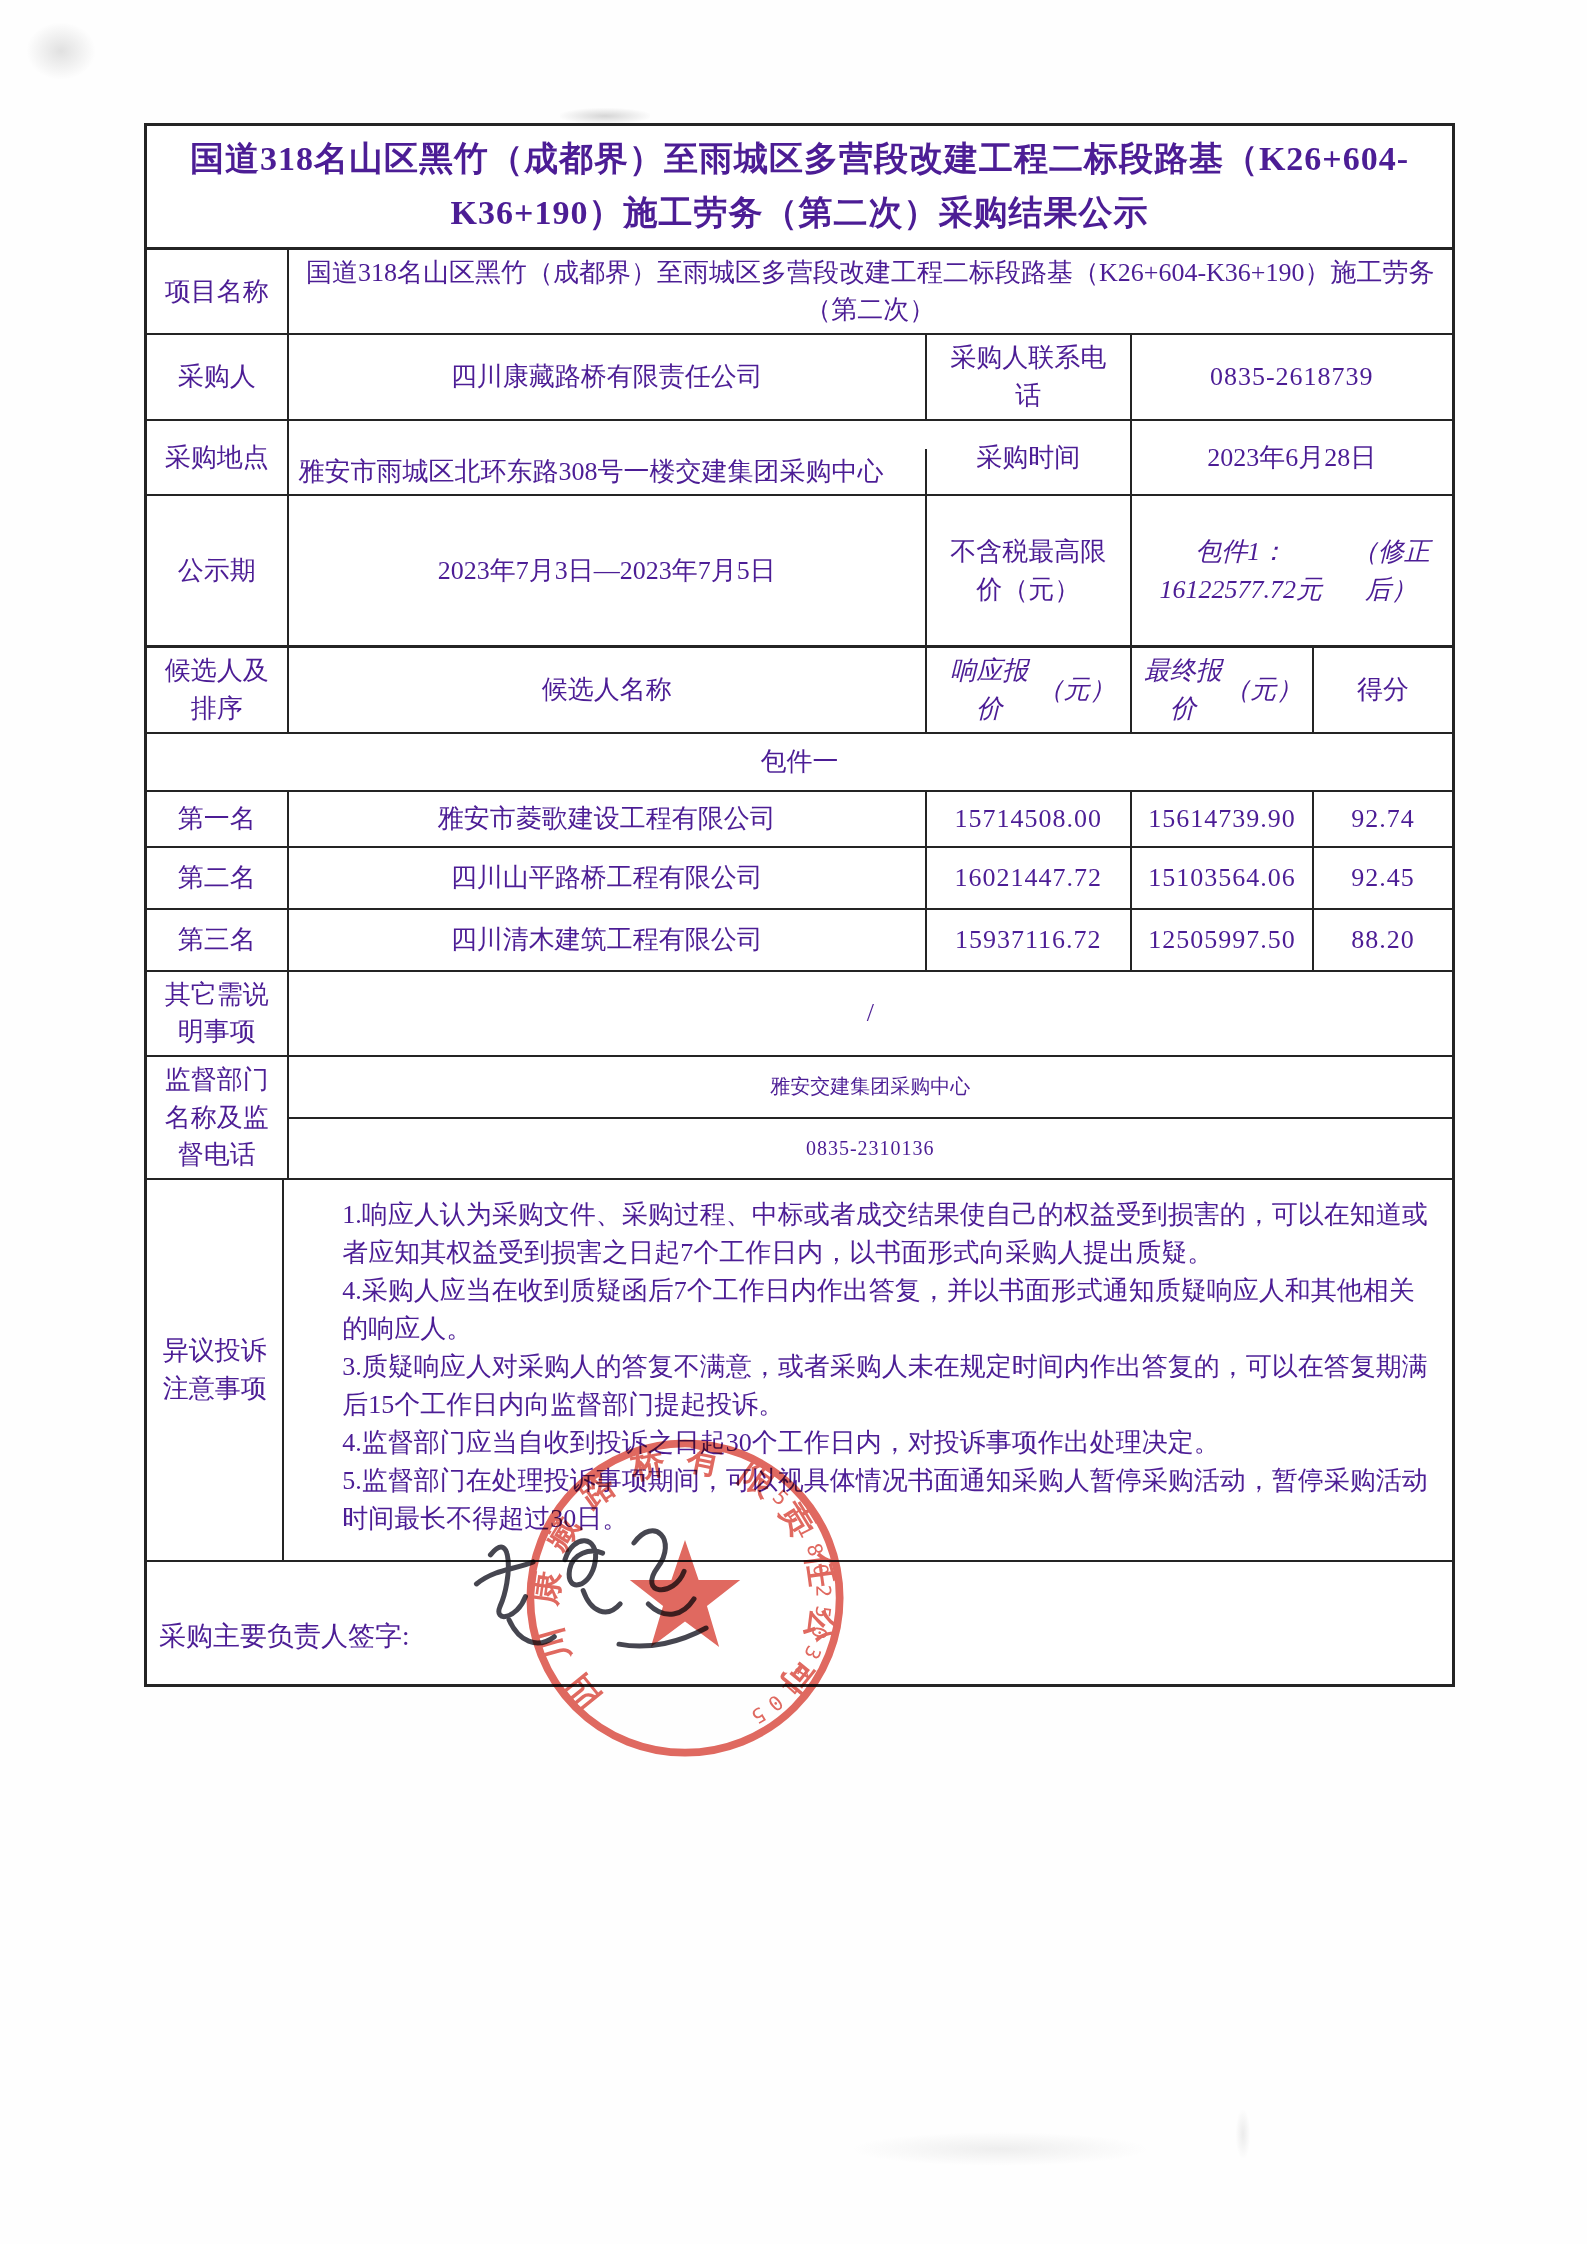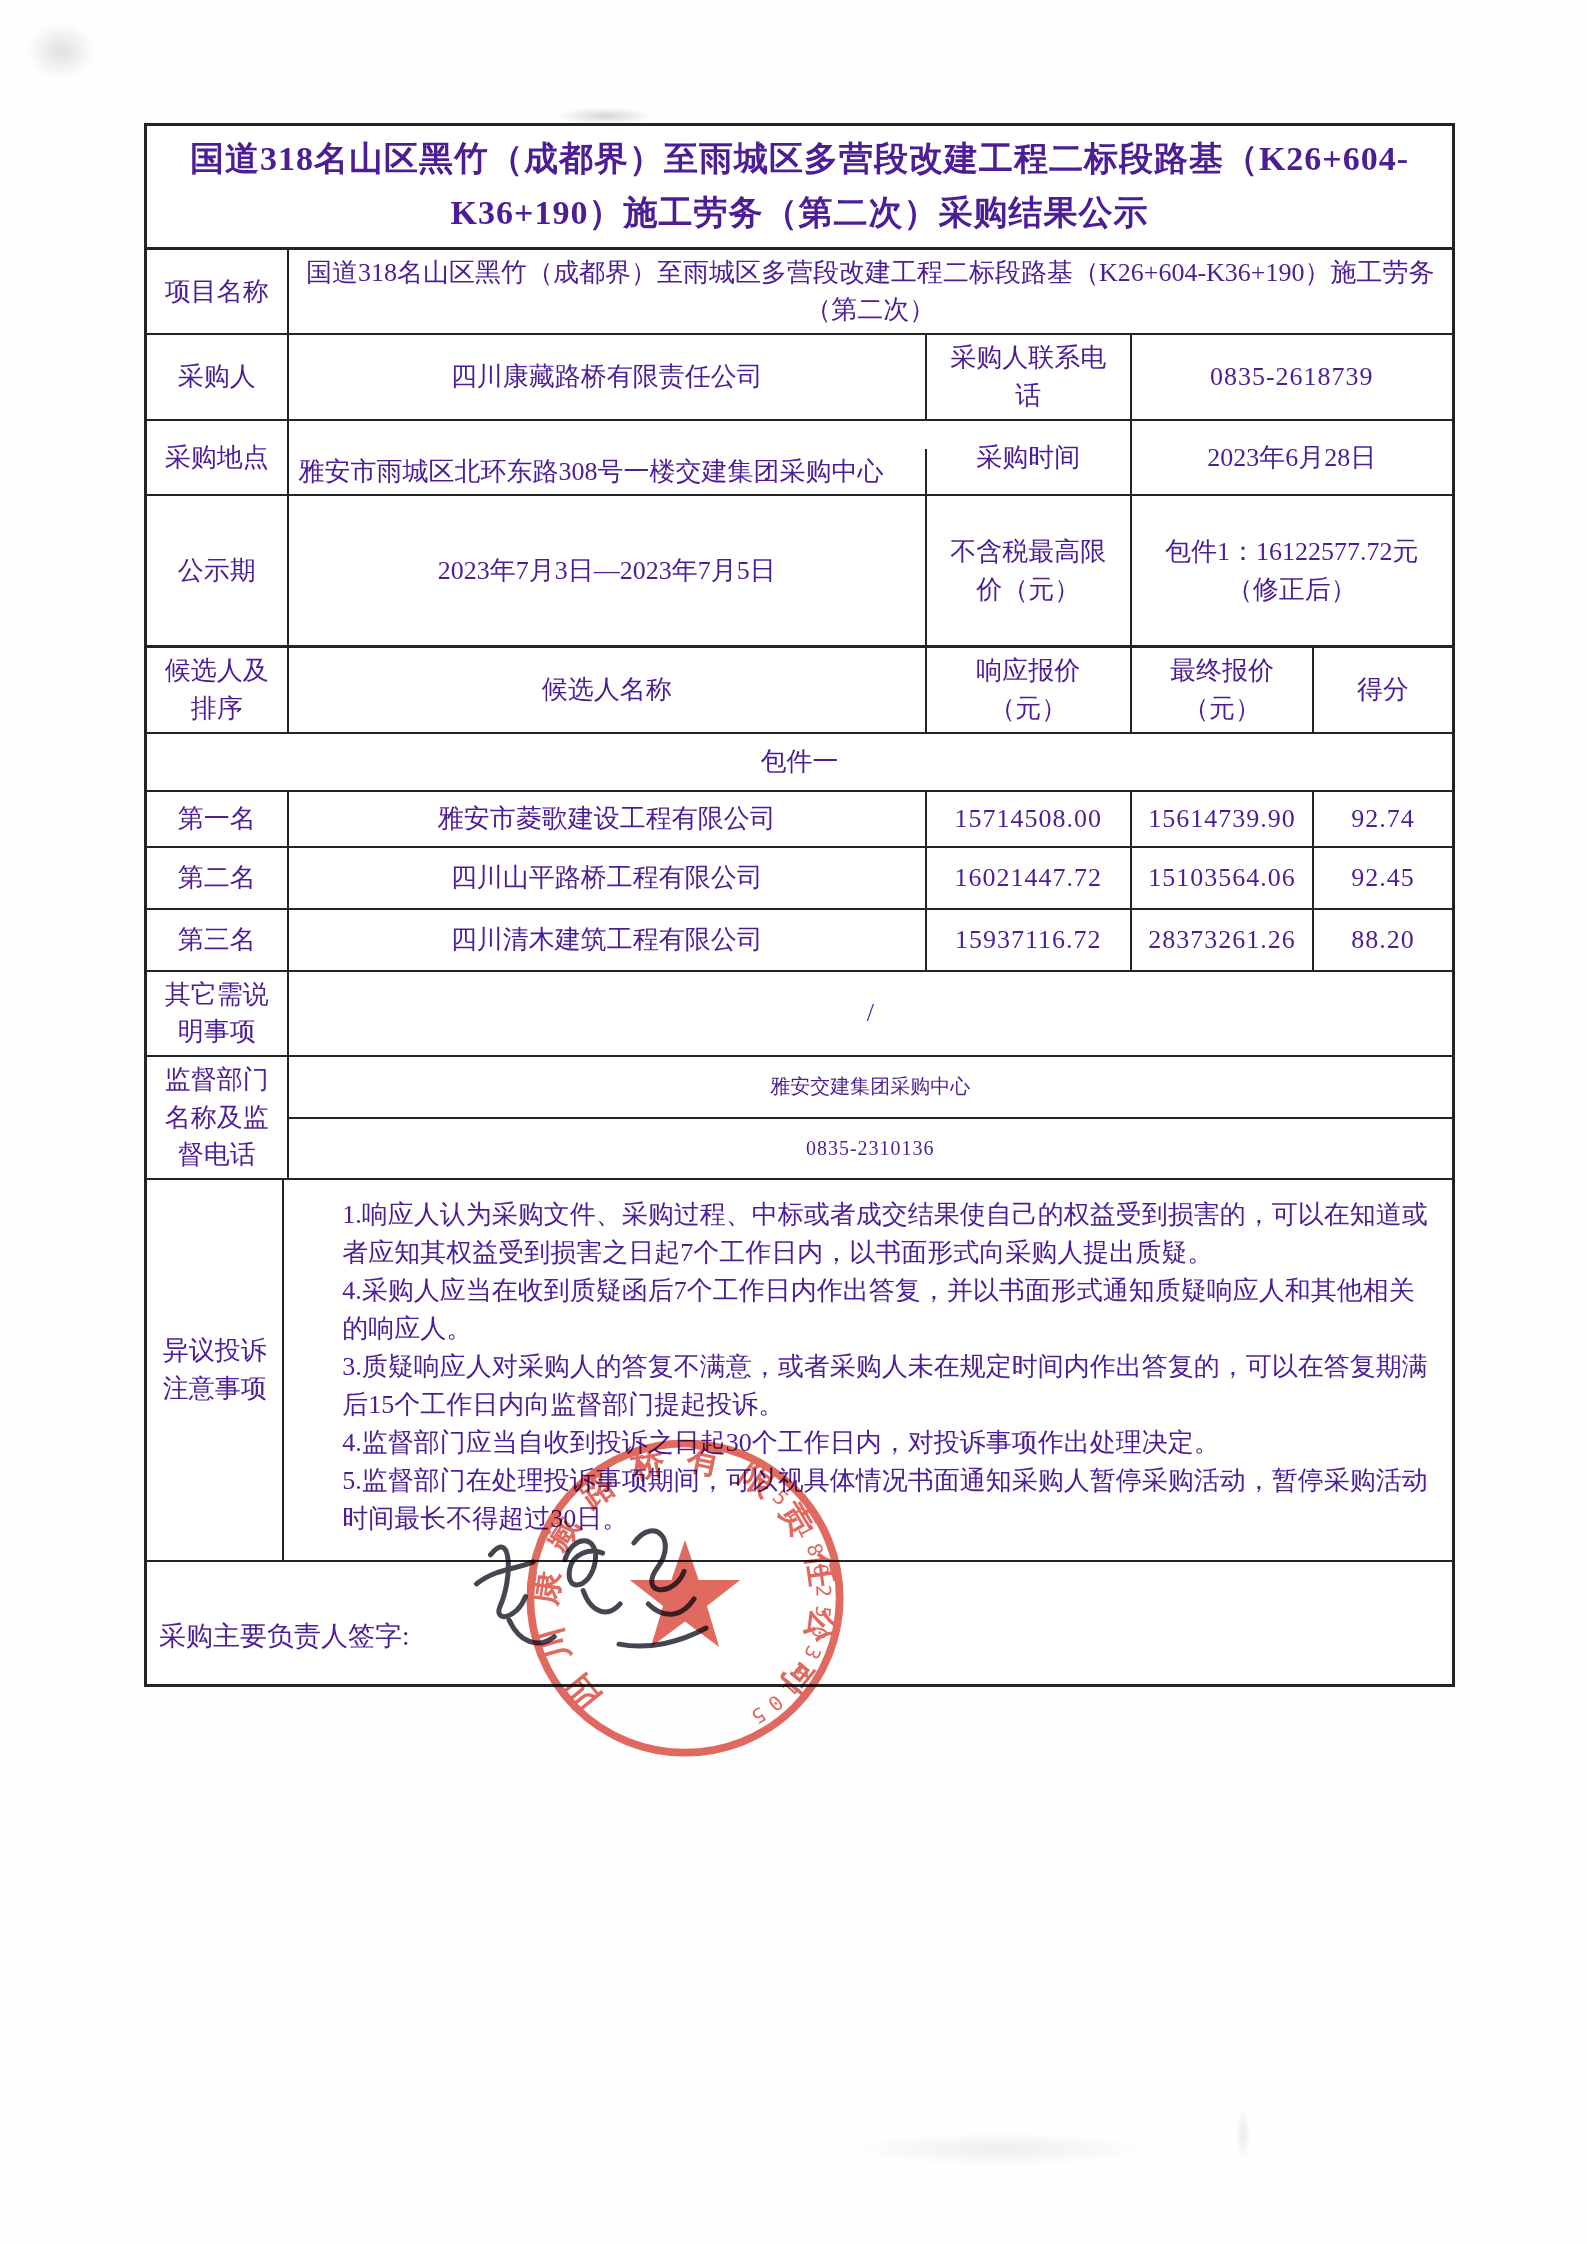--- a/index.html
+++ b/index.html
@@ -33,21 +33,21 @@
     font-weight:700;font-size:34px;line-height:1.6;letter-spacing:1px;
     padding:6px 18px;
   }
   .stackwrap{width:89.15%;display:flex;flex-direction:column;box-sizing:border-box;}
   .sub{flex:1;display:flex;align-items:center;justify-content:center;font-size:20px;box-sizing:border-box;}
   .sub:first-child{border-bottom:2px solid #242424;}
   .objection-cell{
     width:89.15%;box-sizing:border-box;padding:16px 14px;text-align:left;
     font-size:26px;line-height:38px;margin-left:44px;
   }
-  .money{display:flex;flex-direction:column;align-items:center;justify-content:center;}
+  .money{display:flex;align-items:center;justify-content:center;font-style:italic;}
   .sig-row{padding-left:12px;font-size:27px;}
   .seal-svg{position:absolute;left:511px;top:1424px;width:348px;height:348px;
     mix-blend-mode:multiply;opacity:0.9;}
   .sig-svg{position:absolute;left:455px;top:1495px;width:300px;height:185px;
     mix-blend-mode:multiply;transform:rotate(-4deg);}
   .smudge{position:absolute;pointer-events:none;}
   .num{letter-spacing:1px;}
 </style>
 </head>
 <body>
@@ -120,21 +120,21 @@
       <div class="cell c2">四川山平路桥工程有限公司</div>
       <div class="cell c3 num">16021447.72</div>
       <div class="cell c4 num">15103564.06</div>
       <div class="cell c5 num">92.45</div>
     </div>
 
     <div class="row" style="min-height:62px;">
       <div class="cell c1">第三名</div>
       <div class="cell c2">四川清木建筑工程有限公司</div>
       <div class="cell c3 num">15937116.72</div>
-      <div class="cell c4 num">28373261.26</div>
+      <div class="cell c4 num">12505997.50</div>
       <div class="cell c5 num">88.20</div>
     </div>
 
     <div class="row" style="min-height:76px;">
       <div class="cell c1">其它需说明事项</div>
       <div class="cell rest">/</div>
     </div>
 
     <div class="row" style="min-height:122px;">
       <div class="cell c1">监督部门名称及监督电话</div>

